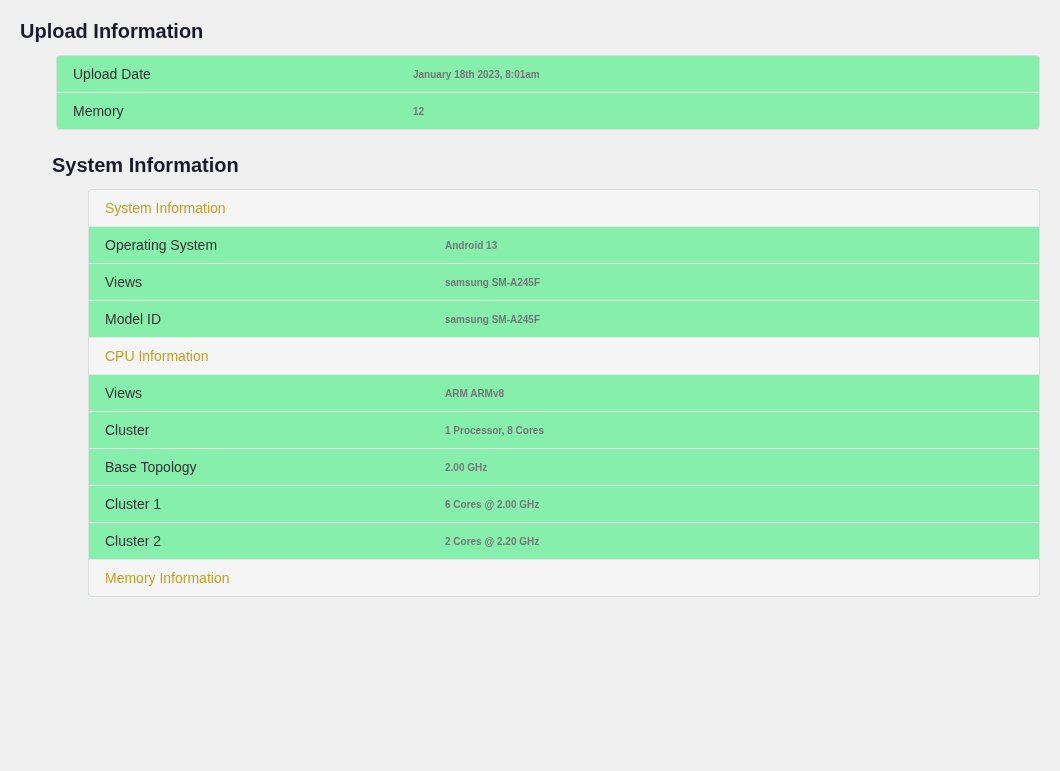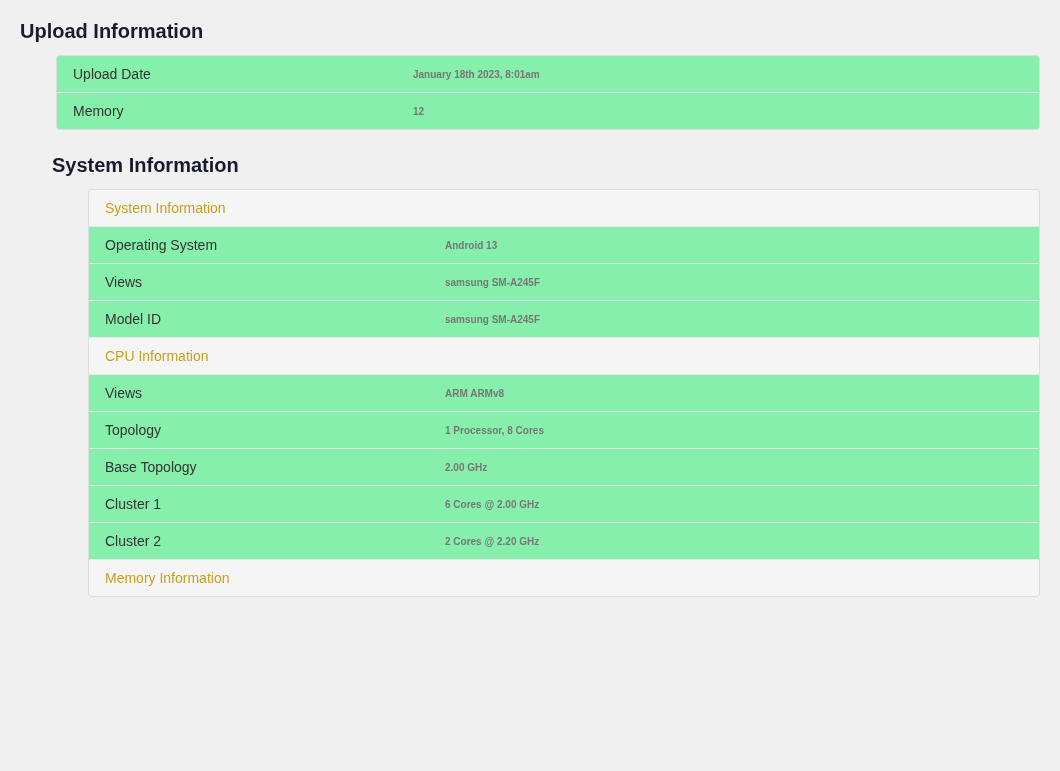--- a/index.html
+++ b/index.html
@@ -122,21 +122,21 @@
       </div>
 
       <div class="section-header-row">
         <span class="section-header-label">CPU Information</span>
       </div>
       <div class="info-row">
         <div class="info-label">Views</div>
         <div class="info-value">ARM ARMv8</div>
       </div>
       <div class="info-row">
-        <div class="info-label">Topology</div>
+        <div class="info-label">Cluster</div>
         <div class="info-value">1 Processor, 8 Cores</div>
       </div>
       <div class="info-row">
         <div class="info-label">Base Topology</div>
         <div class="info-value">2.00 GHz</div>
       </div>
       <div class="info-row">
         <div class="info-label">Cluster 1</div>
         <div class="info-value">6 Cores @ 2.00 GHz</div>
       </div>

